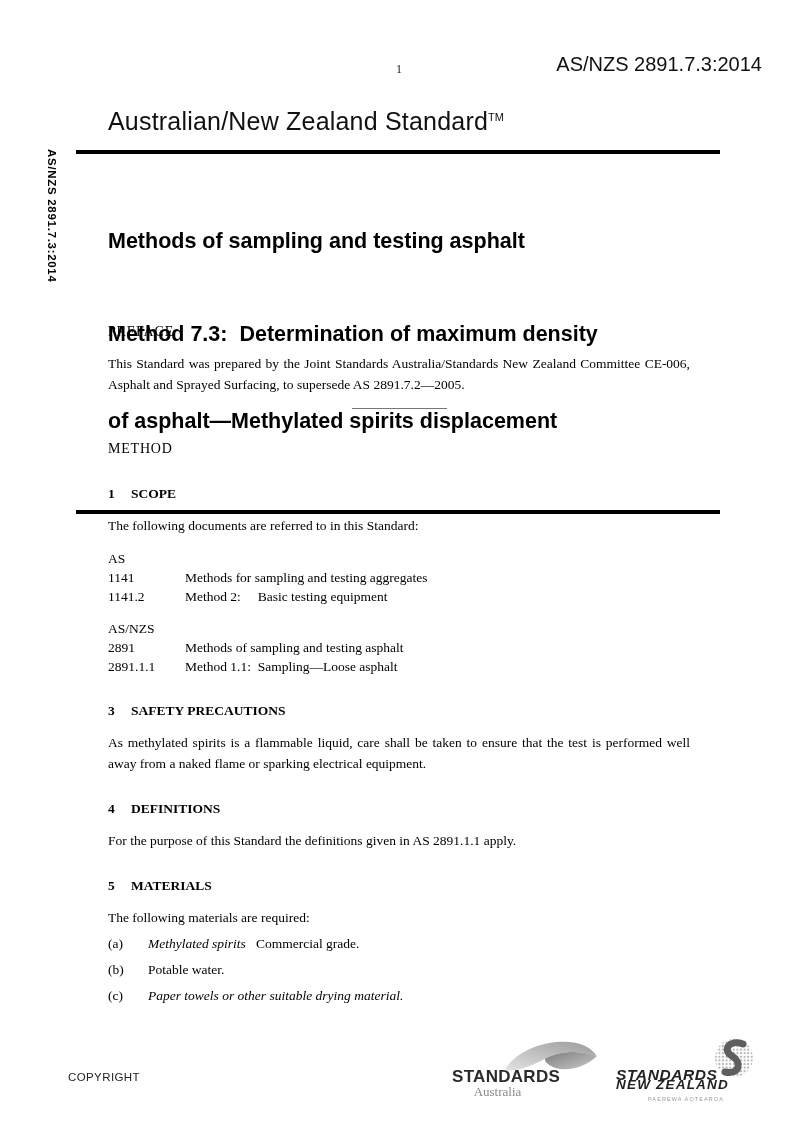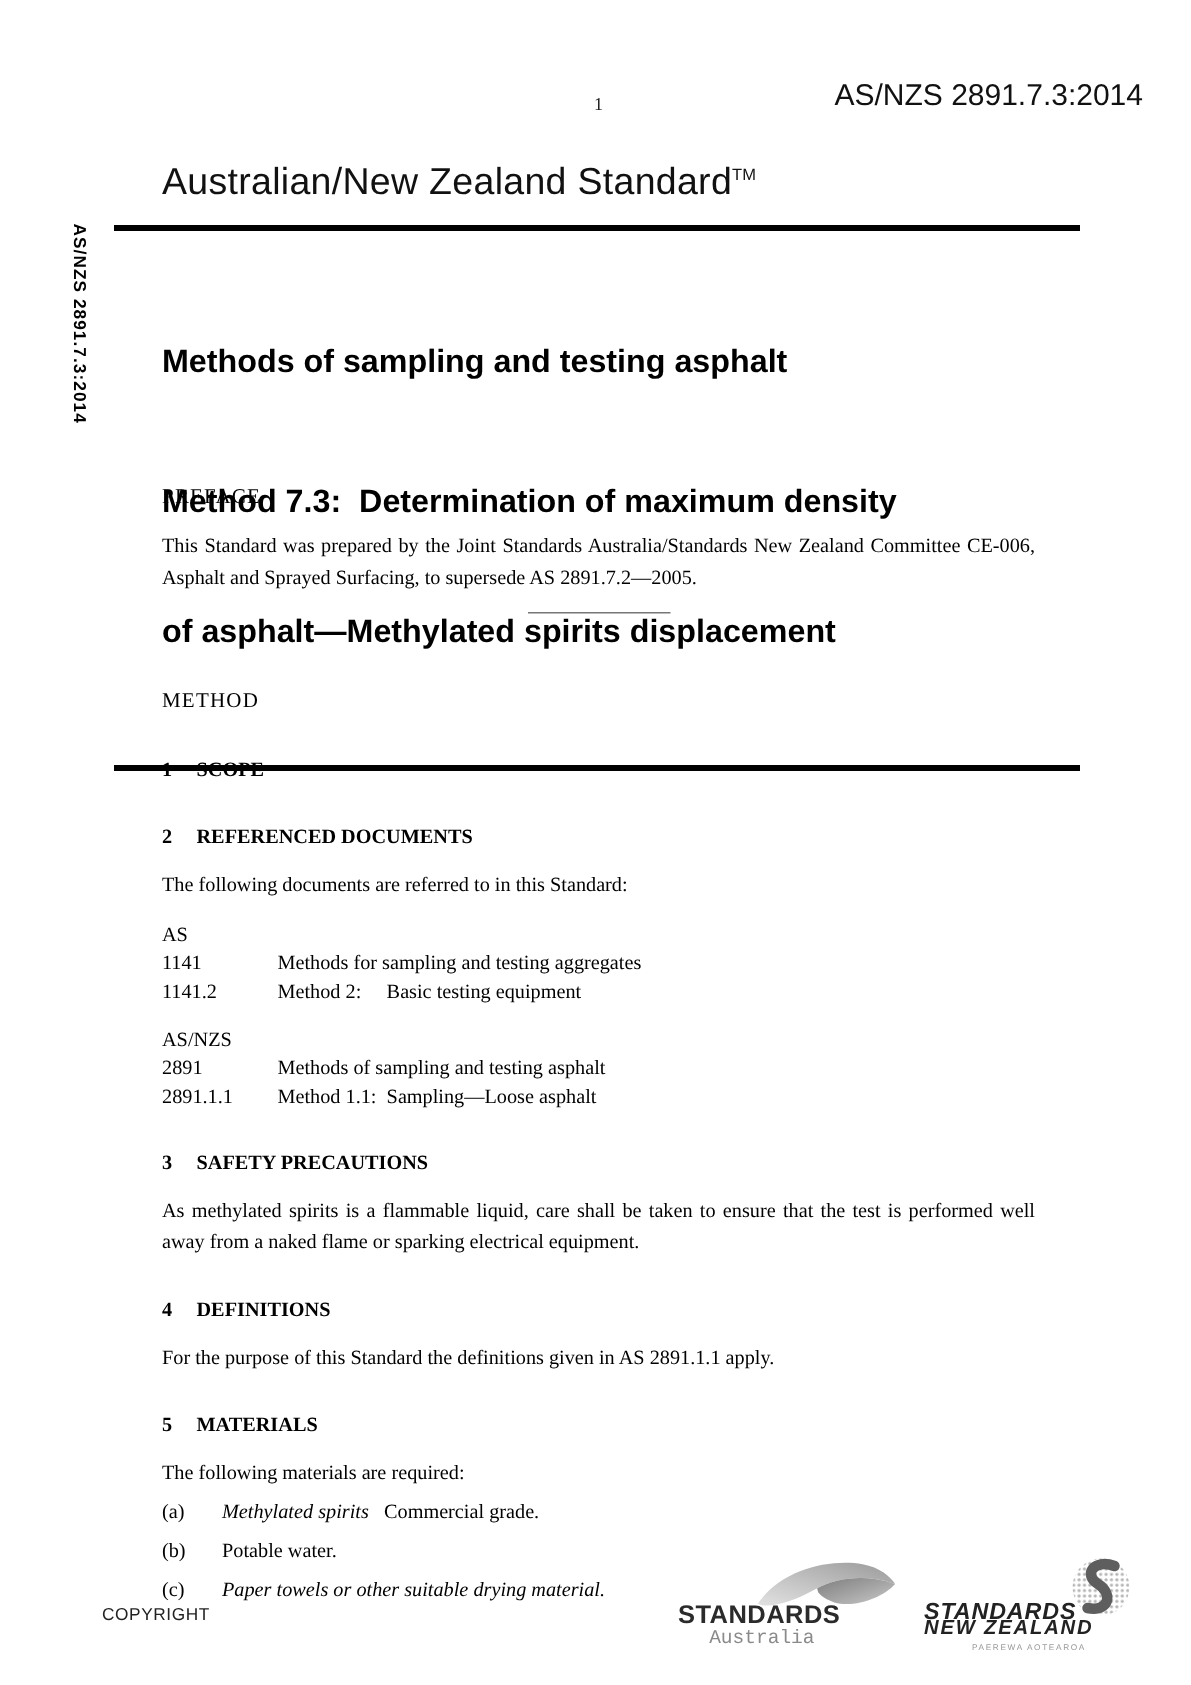--- a/index.html
+++ b/index.html
@@ -46,21 +46,21 @@
 
   
   .content {
     position:absolute; top:281px; left:108px; width:582px;
     font-size:13.5px; line-height:21px; color:#000;
   }
   .center-head {
     text-align:left; font-size:14px; font-weight:normal;
     letter-spacing:0.8px; margin:40px 0 0 0;
   }
-  .center-head.method { margin-top:48px; }
+  .center-head.method { margin-top:29px; }
   .content p { margin:11px 0 0 0; text-align:justify; }
   .divider {
     width:95px; height:0; border-top:1.5px solid #777; margin:13px auto 0 auto;
   }
   .sec-head { margin-top:24px; font-weight:bold; font-size:13.5px; }
   .sec-head .sec-num { display:inline-block; min-width:16px; margin-right:7px; }
 
   .ref-group { margin-top:13px; line-height:19px; }
   .ref-row { display:flex; }
   .ref-code { width:77px; flex-shrink:0; }
@@ -78,22 +78,22 @@
     letter-spacing:0.4px; color:#222;
   }
   .sa-logo { position:absolute; left:452px; top:1037px; width:146px; height:60px; }
   .sa-swoosh { position:absolute; right:0; top:2px; }
   .sa-line1 {
     position:absolute; left:0; top:30px;
     font-family:"Liberation Sans", sans-serif; font-weight:bold;
     font-size:17px; letter-spacing:0.3px; color:#2b2b2b;
   }
   .sa-line2 {
-    position:absolute; left:0; top:47px; width:91px; text-align:right;
-    font-family:Liberation Mono, monospace; font-size:13px; color:#8a8a8a;
+    position:absolute; left:0; top:47px; width:91px; text-align:center;
+    font-family:Liberation Serif, serif; font-size:13px; color:#8a8a8a;
   }
   .snz-logo { position:absolute; left:616px; top:1037px; width:142px; height:64px; }
   .snz-line1 {
     position:absolute; left:0; top:29px;
     font-family:"Liberation Sans", sans-serif; font-weight:bold; font-style:italic;
     font-size:15.5px; letter-spacing:0.6px; color:#222;
   }
   .snz-line2 {
     position:absolute; left:0; top:40px;
     font-family:"Liberation Sans", sans-serif; font-weight:bold; font-style:italic;
@@ -130,23 +130,20 @@
     <p>This Standard was prepared by the Joint Standards Australia/Standards New Zealand Committee CE-006, Asphalt and Sprayed Surfacing, to supersede AS 2891.7.2—2005.</p>
 
     <div class="divider"></div>
 
     <div class="center-head method">METHOD</div>
 
     <div class="sec-head">
       <span class="sec-num">1</span><span>SCOPE</span>
     </div>
 
-    <div class="sec-head">
-      <span class="sec-num">2</span><span>REFERENCED DOCUMENTS</span>
-    </div>
     <p>The following documents are referred to in this Standard:</p>
 
     <div class="ref-group">
       <div class="ref-row">
           <span>AS</span>
         </div>
       <div class="ref-row">
         <span class="ref-code">1141</span>
         <span class="ref-title">Methods for sampling and testing aggregates</span>
       </div>

